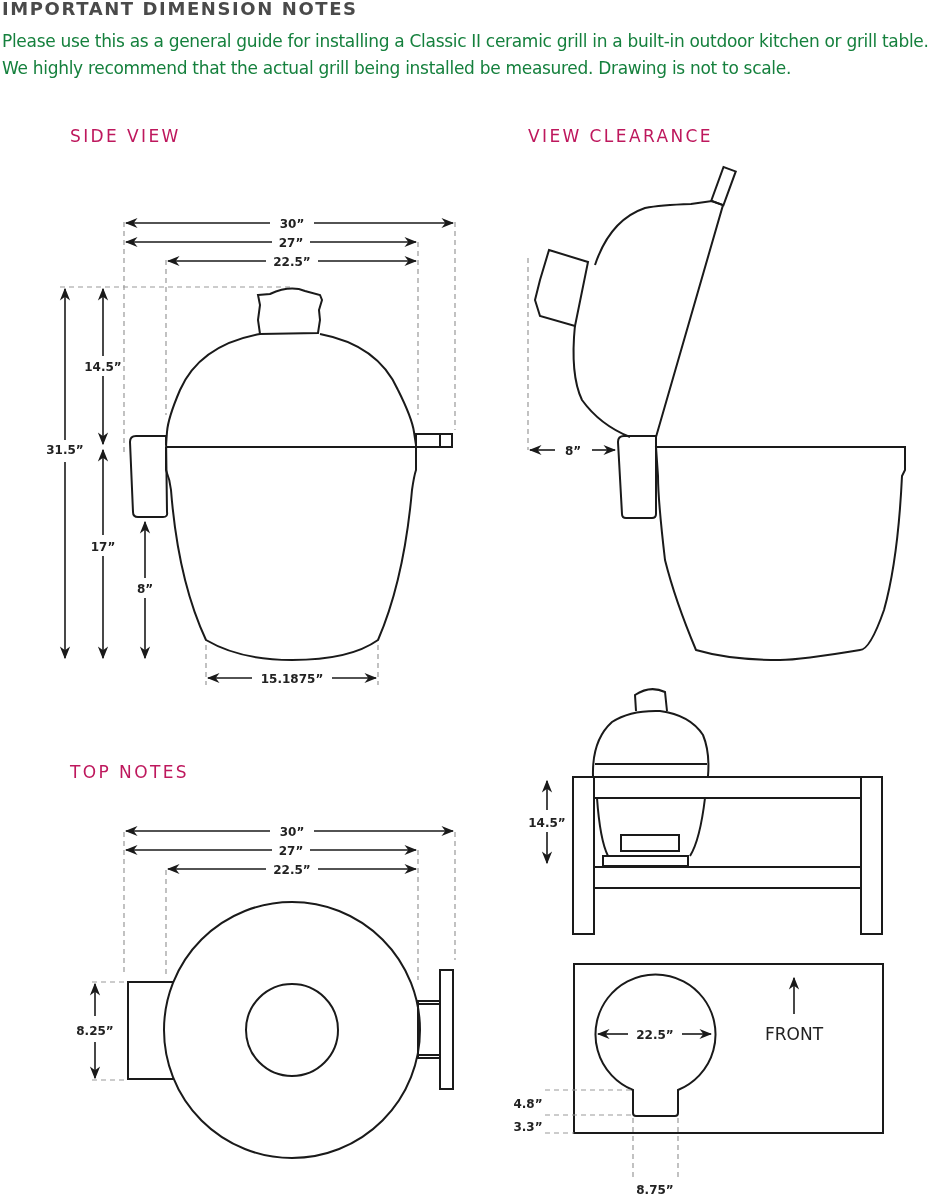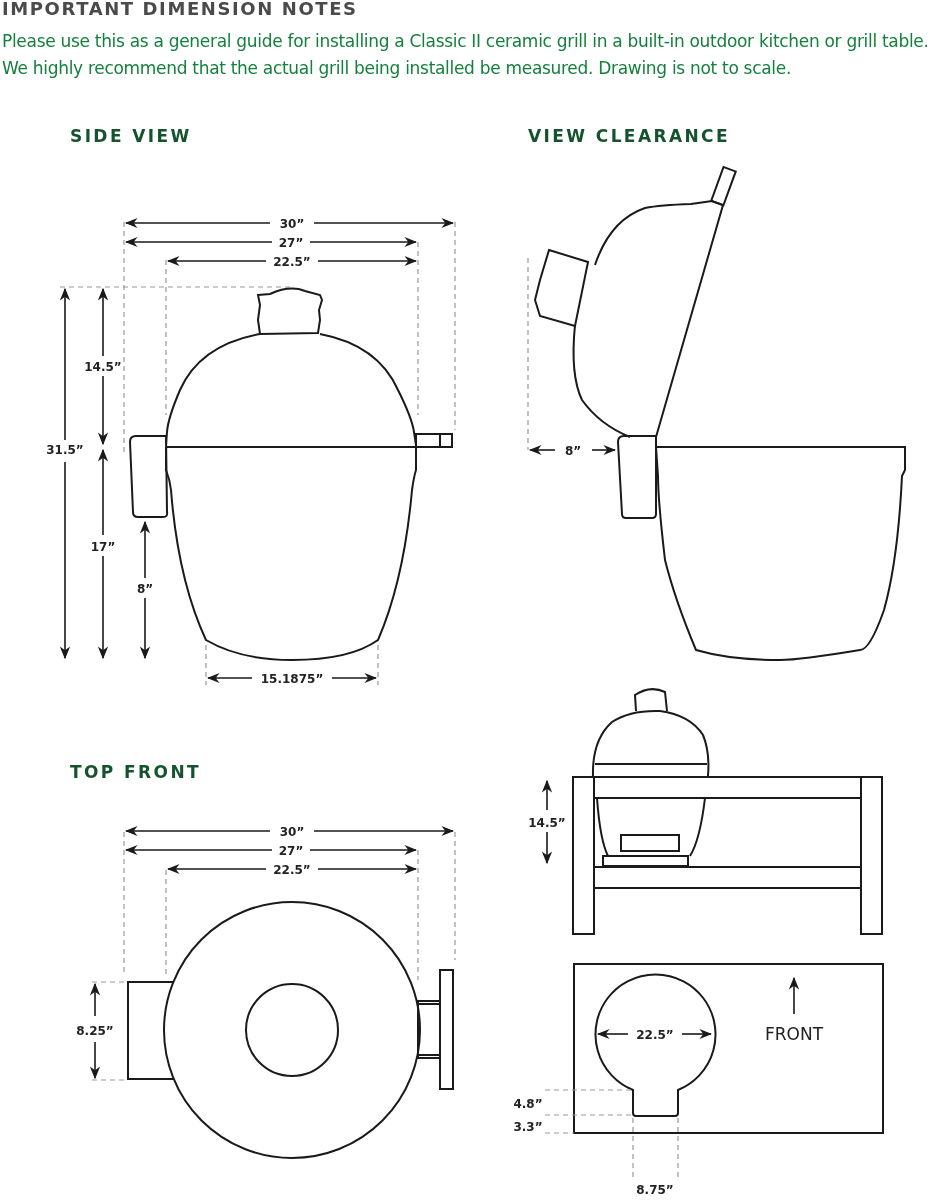--- a/index.html
+++ b/index.html
@@ -2,39 +2,39 @@
 <html><head>
 <meta charset="utf-8">
 <style>
   html, body { margin: 0; padding: 0; background: #ffffff; }
   body { width: 952px; height: 1200px; position: relative; overflow: hidden;
          font-family: "DejaVu Sans", "Liberation Sans", sans-serif; color: #222; }
   .heading { position: absolute; left: 2px; top: -2px; font-size: 18px; font-weight: bold;
              letter-spacing: 1.6px; color: #4a4a4a; }
   .intro { position: absolute; left: 2px; top: 28px; width: 950px; font-size: 17px;
            line-height: 27px; color: #15803d; letter-spacing: -0.3px; }
-  .section-title { position: absolute; font-size: 17px; font-weight: bold; letter-spacing: 2.4px;
-                   color: #14532d; }
+  .section-title { position: absolute; font-size: 17px; font-weight: normal; letter-spacing: 2.4px;
+                   color: #be185d; }
   svg.drawing { position: absolute; left: 0; top: 0; }
   .dim { font-family: "DejaVu Sans", sans-serif; font-size: 12px; font-weight: bold; fill: #222; }
   .front { font-family: "DejaVu Sans", sans-serif; font-size: 17px; fill: #222; }
   .ln { stroke: #1a1a1a; stroke-width: 2; fill: none; }
   .lnw { stroke: #1a1a1a; stroke-width: 2; fill: #fff; }
   .dash { stroke: #999; stroke-width: 1.2; stroke-dasharray: 5 4; fill: none; }
   .arr { stroke: #1a1a1a; stroke-width: 1.6; fill: none; }
 </style>
 </head>
 <body>
 
 <div class="heading">IMPORTANT DIMENSION NOTES</div>
 <div class="intro">Please use this as a general guide for installing a Classic II ceramic grill in a built-in outdoor kitchen or grill table. We highly recommend that the actual grill being installed be measured. Drawing is not to scale.</div>
 
 <div class="section-title" style="left:70px; top:126px;">SIDE VIEW</div>
 <div class="section-title" style="left:528px; top:126px;">VIEW CLEARANCE</div>
-<div class="section-title" style="left:70px; top:762px;">TOP FRONT</div>
+<div class="section-title" style="left:70px; top:762px;">TOP NOTES</div>
 
 <svg class="drawing" width="952" height="1200" viewBox="0 0 952 1200">
   <defs>
     <marker id="ah" viewBox="0 0 10 10" refX="9" refY="5" markerWidth="8" markerHeight="8" orient="auto-start-reverse">
       <path d="M0,1 L10,5 L0,9 L3,5 z" fill="#1a1a1a"></path>
     </marker>
   </defs>
 
   <g>
 

